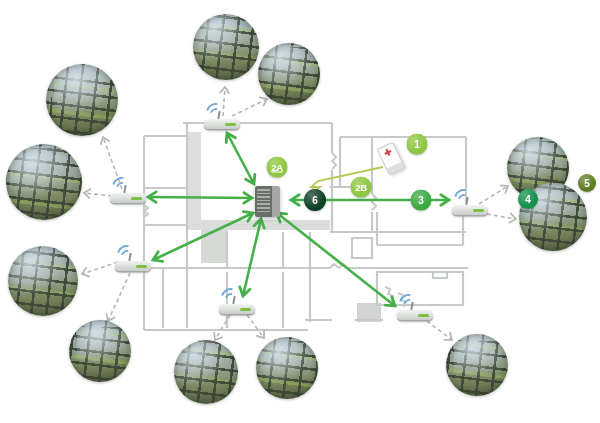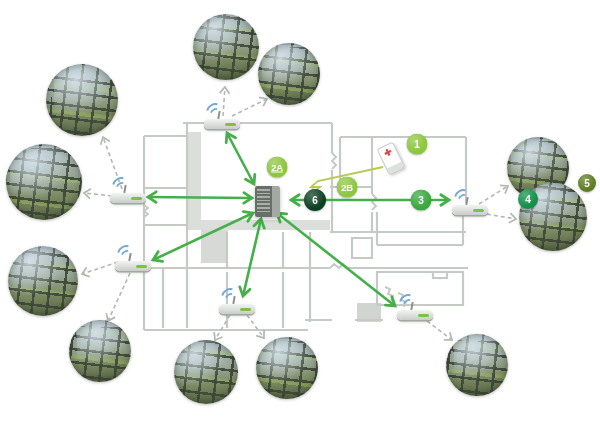--- a/index.html
+++ b/index.html
@@ -194,21 +194,21 @@
   <div class="pager">
     <span class="cross">✚</span>
   </div>
 
   <div class="badge" style="left:417px;top:144px;width:21px;height:21px;background-color:#8dc63f;">
     <span>1</span>
     </div>
   <div class="badge" style="left:277px;top:167px;width:21px;height:21px;background-color:#8dc63f;font-size:9.5px;text-decoration:underline;">
     <span>2A</span>
     </div>
-  <div class="badge" style="left:347px;top:187px;width:21px;height:21px;background-color:#8dc63f;font-size:9.5px;">
+  <div class="badge" style="left:361px;top:187px;width:21px;height:21px;background-color:#8dc63f;font-size:9.5px;">
     <span>2B</span>
     </div>
   <div class="badge" style="left:421px;top:200px;width:21px;height:21px;background-color:#3aa83f;">
     <span>3</span>
     </div>
   <div class="badge" style="left:528px;top:199px;width:20px;height:20px;background-color:#12914a;">
     <span>4</span>
     </div>
   <div class="badge" style="left:587px;top:183px;width:18px;height:18px;background-color:#5e7d20;">
     <span>5</span>

